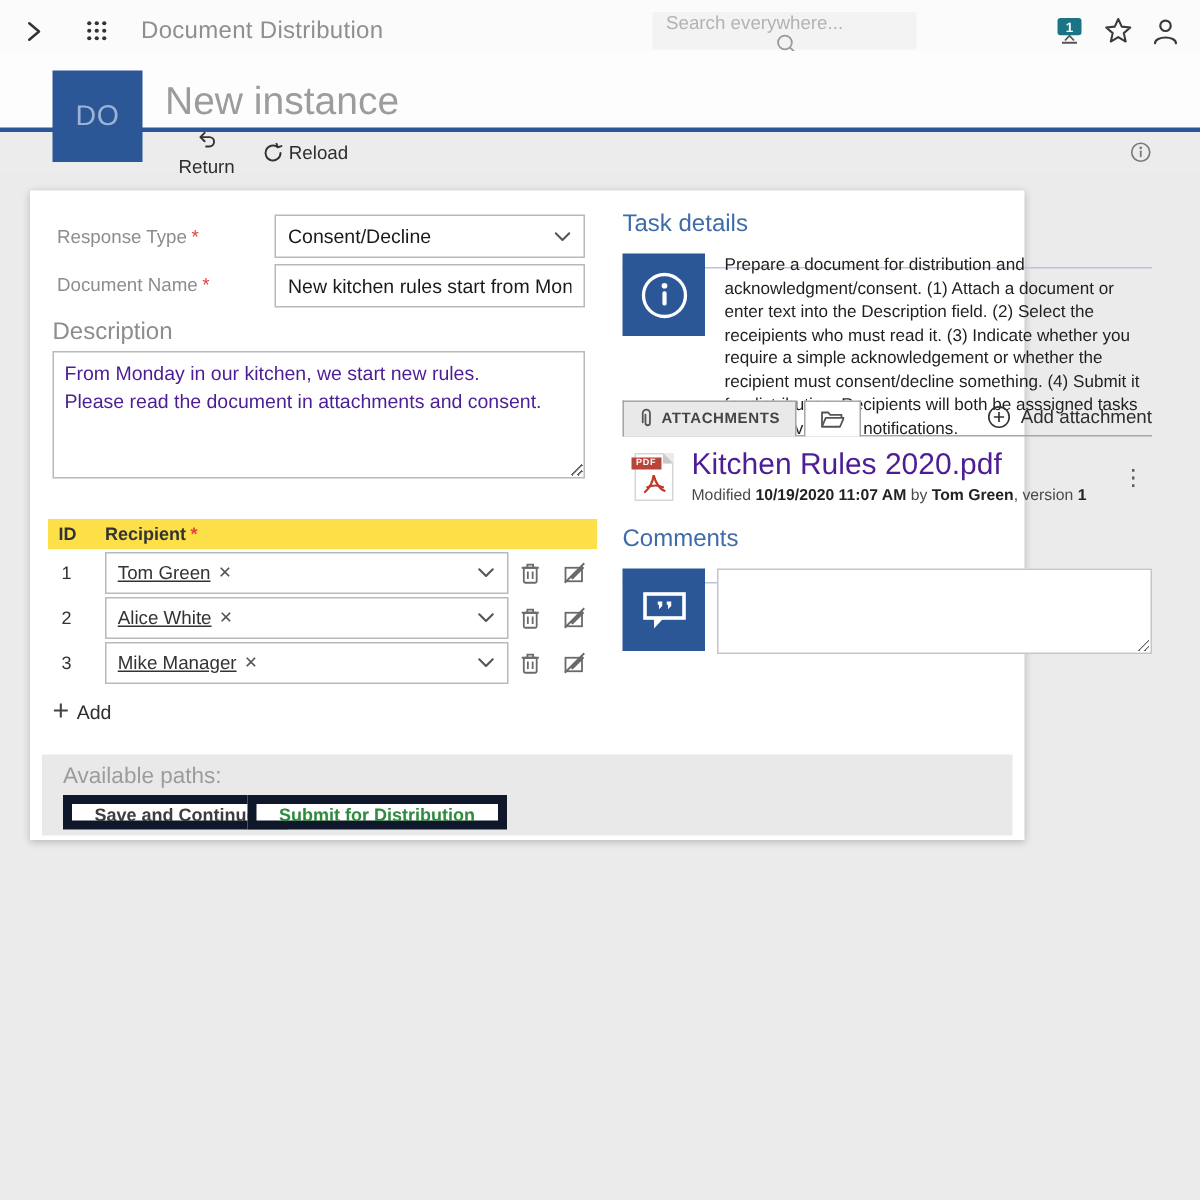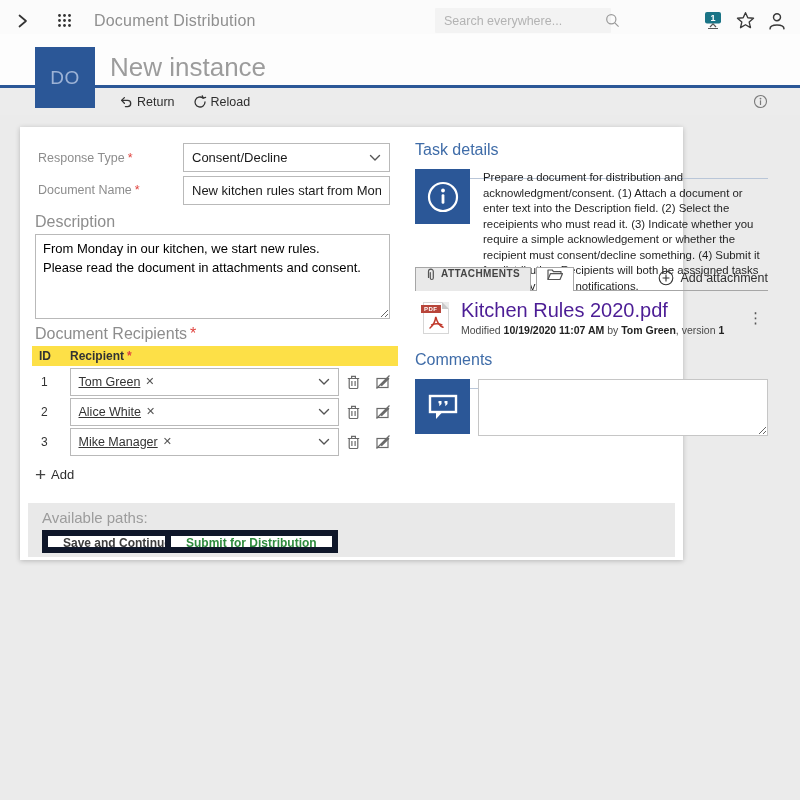--- a/index.html
+++ b/index.html
@@ -17,21 +17,21 @@
   #topbar {
     position: absolute; top: 0; left: 0; width: 800px; height: 42px;
     background: #fbfbfb; border-bottom: 1px solid #e3e3e3;
     display: flex; align-items: center;
   }
   .tb-chevron { margin-left: 15px; cursor: pointer; }
   .tb-grid { margin-left: 26px; cursor: pointer; }
   .tb-title { margin-left: 22px; font-size: 16px; color: #8f8f8f; letter-spacing: .2px; }
   .tb-search {
     margin-left: auto; width: 176px; height: 25px; background: #f3f3f3;
-    display: flex; align-items: center; padding: 0 6px 0 9px; border-radius: 1px;
+    display: flex; align-items: center; padding: 0 6px 0 9px; border-radius: 1px; flex-direction: column;
   }
   .tb-search input {
     border: 0; outline: 0; background: transparent; flex: 1;
     font-family: "Liberation Sans", sans-serif; font-size: 12.5px; color: #555;
   }
   .tb-search input::placeholder { color: #b3b3b3; }
   .tb-icons { display: flex; align-items: center; gap: 13px; margin: 0 14px 0 92px; }
   .tb-bell { position: relative; width: 20px; height: 19px; cursor: pointer; }
   .tb-star, .tb-user { cursor: pointer; }
 
@@ -44,21 +44,21 @@
     color: #9db3d6; font-size: 19px; letter-spacing: .5px;
   }
   #page-title { position: absolute; top: 52px; left: 110px; font-size: 26px; font-weight: 300; color: #9c9c9c; }
 
   
   #toolbar {
     position: absolute; top: 88px; left: 0; width: 800px; height: 27px;
     background: #ececec; display: flex; align-items: center;
   }
   .tbar-btn { display: flex; align-items: center; gap: 4px; font-size: 12.5px; color: #2e2e2e; cursor: pointer; }
-  .tbar-btn.return { margin-left: 119px; }
+  .tbar-btn.return { margin-left: 119px; flex-direction: column; }
   .tbar-btn.reload { margin-left: 18px; }
   .tbar-info { margin-left: auto; margin-right: 32px; cursor: pointer; }
 
   
   #card {
     position: absolute; top: 127px; left: 20px; width: 663px; height: 433px;
     background: #ffffff; box-shadow: 0 1px 5px rgba(0,0,0,.22);
   }
   .req { color: #e0433e; margin-left: 3px; }
 
@@ -76,21 +76,21 @@
   #inp-docname {
     position: absolute; left: 163px; top: 49px; width: 207px; height: 29px;
     border: 1px solid #b9b9b9; padding: 0 8px; font-size: 13px; color: #1a1a1a;
     font-family: "Liberation Sans", sans-serif; outline: none;
   }
   .sec-heading { position: absolute; font-size: 16px; color: #8d8d8d; font-weight: 400; }
   #hd-description { left: 15px; top: 86px; }
   #ta-description {
     position: absolute; left: 15px; top: 107px; width: 355px; height: 85px;
     border: 1px solid #b9b9b9; resize: both; padding: 5px 7px; font-size: 13px;
-    color: #000000; font-family: "Liberation Sans", sans-serif; line-height: 1.45; outline: none;
+    color: #4c1d95; font-family: "Liberation Sans", sans-serif; line-height: 1.45; outline: none;
   }
   #hd-recipients { left: 15px; top: 198px; }
 
   #rec-table { position: absolute; left: 12px; top: 219px; width: 366px; }
   .rec-head {
     display: flex; align-items: center; height: 20px; background: #fde047;
     font-size: 12px; font-weight: bold; color: #333;
   }
   .rec-head .col-id { width: 38px; padding-left: 7px; }
   .rec-row { display: flex; align-items: center; height: 29px; margin-top: 1px; }
@@ -136,21 +136,21 @@
   }
   #task-text { margin-left: 13px; width: 285px; }
   #task-title { font-size: 12px; font-weight: bold; color: #1f1f1f; }
   #task-body { font-size: 11.4px; color: #1f1f1f; line-height: 1.36; margin-top: 1px; }
 
   #tabs-row {
     position: absolute; left: 0; top: 140px; width: 353px; height: 24px;
     border-bottom: 1px solid #a6a6a6; display: flex; align-items: flex-end;
   }
   .tab {
-    display: flex; align-items: flex-start; gap: 5px; height: 24px;
+    display: flex; align-items: center; gap: 5px; height: 24px;
     border: 1px solid #a6a6a6; border-bottom: none; padding: 0 10px;
     margin-bottom: -1px; cursor: pointer; background: #fff;
   }
   .tab.active { background: #e9e9e9; font-size: 10px; font-weight: bold; color: #444; letter-spacing: .4px; }
   .tab + .tab { margin-left: 5px; }
   #add-attach {
     margin-left: auto; display: flex; align-items: center; gap: 6px;
     font-size: 12.5px; color: #2e2e2e; cursor: pointer; padding-bottom: 4px;
   }
 
@@ -285,23 +285,20 @@
 
   <div class="fld-label" id="lbl-docname">
     <span>Document Name</span><span class="req">*</span>
   </div>
   <input id="inp-docname" type="text" value="New kitchen rules start from Monday" style="">
 
   <div class="sec-heading" id="hd-description">Description</div>
   <textarea id="ta-description" style="">From Monday in our kitchen, we start new rules.
 Please read the document in attachments and consent.</textarea>
 
-  <div class="sec-heading" id="hd-recipients">
-    <span>Document Recipients</span><span class="req">*</span>
-  </div>
 
   <div id="rec-table">
     <div class="rec-head">
       <span class="col-id">ID</span>
       <span class="col-recipient">
         <span>Recipient</span><span class="req">*</span>
       </span>
     </div>
 
       <div class="rec-row">

